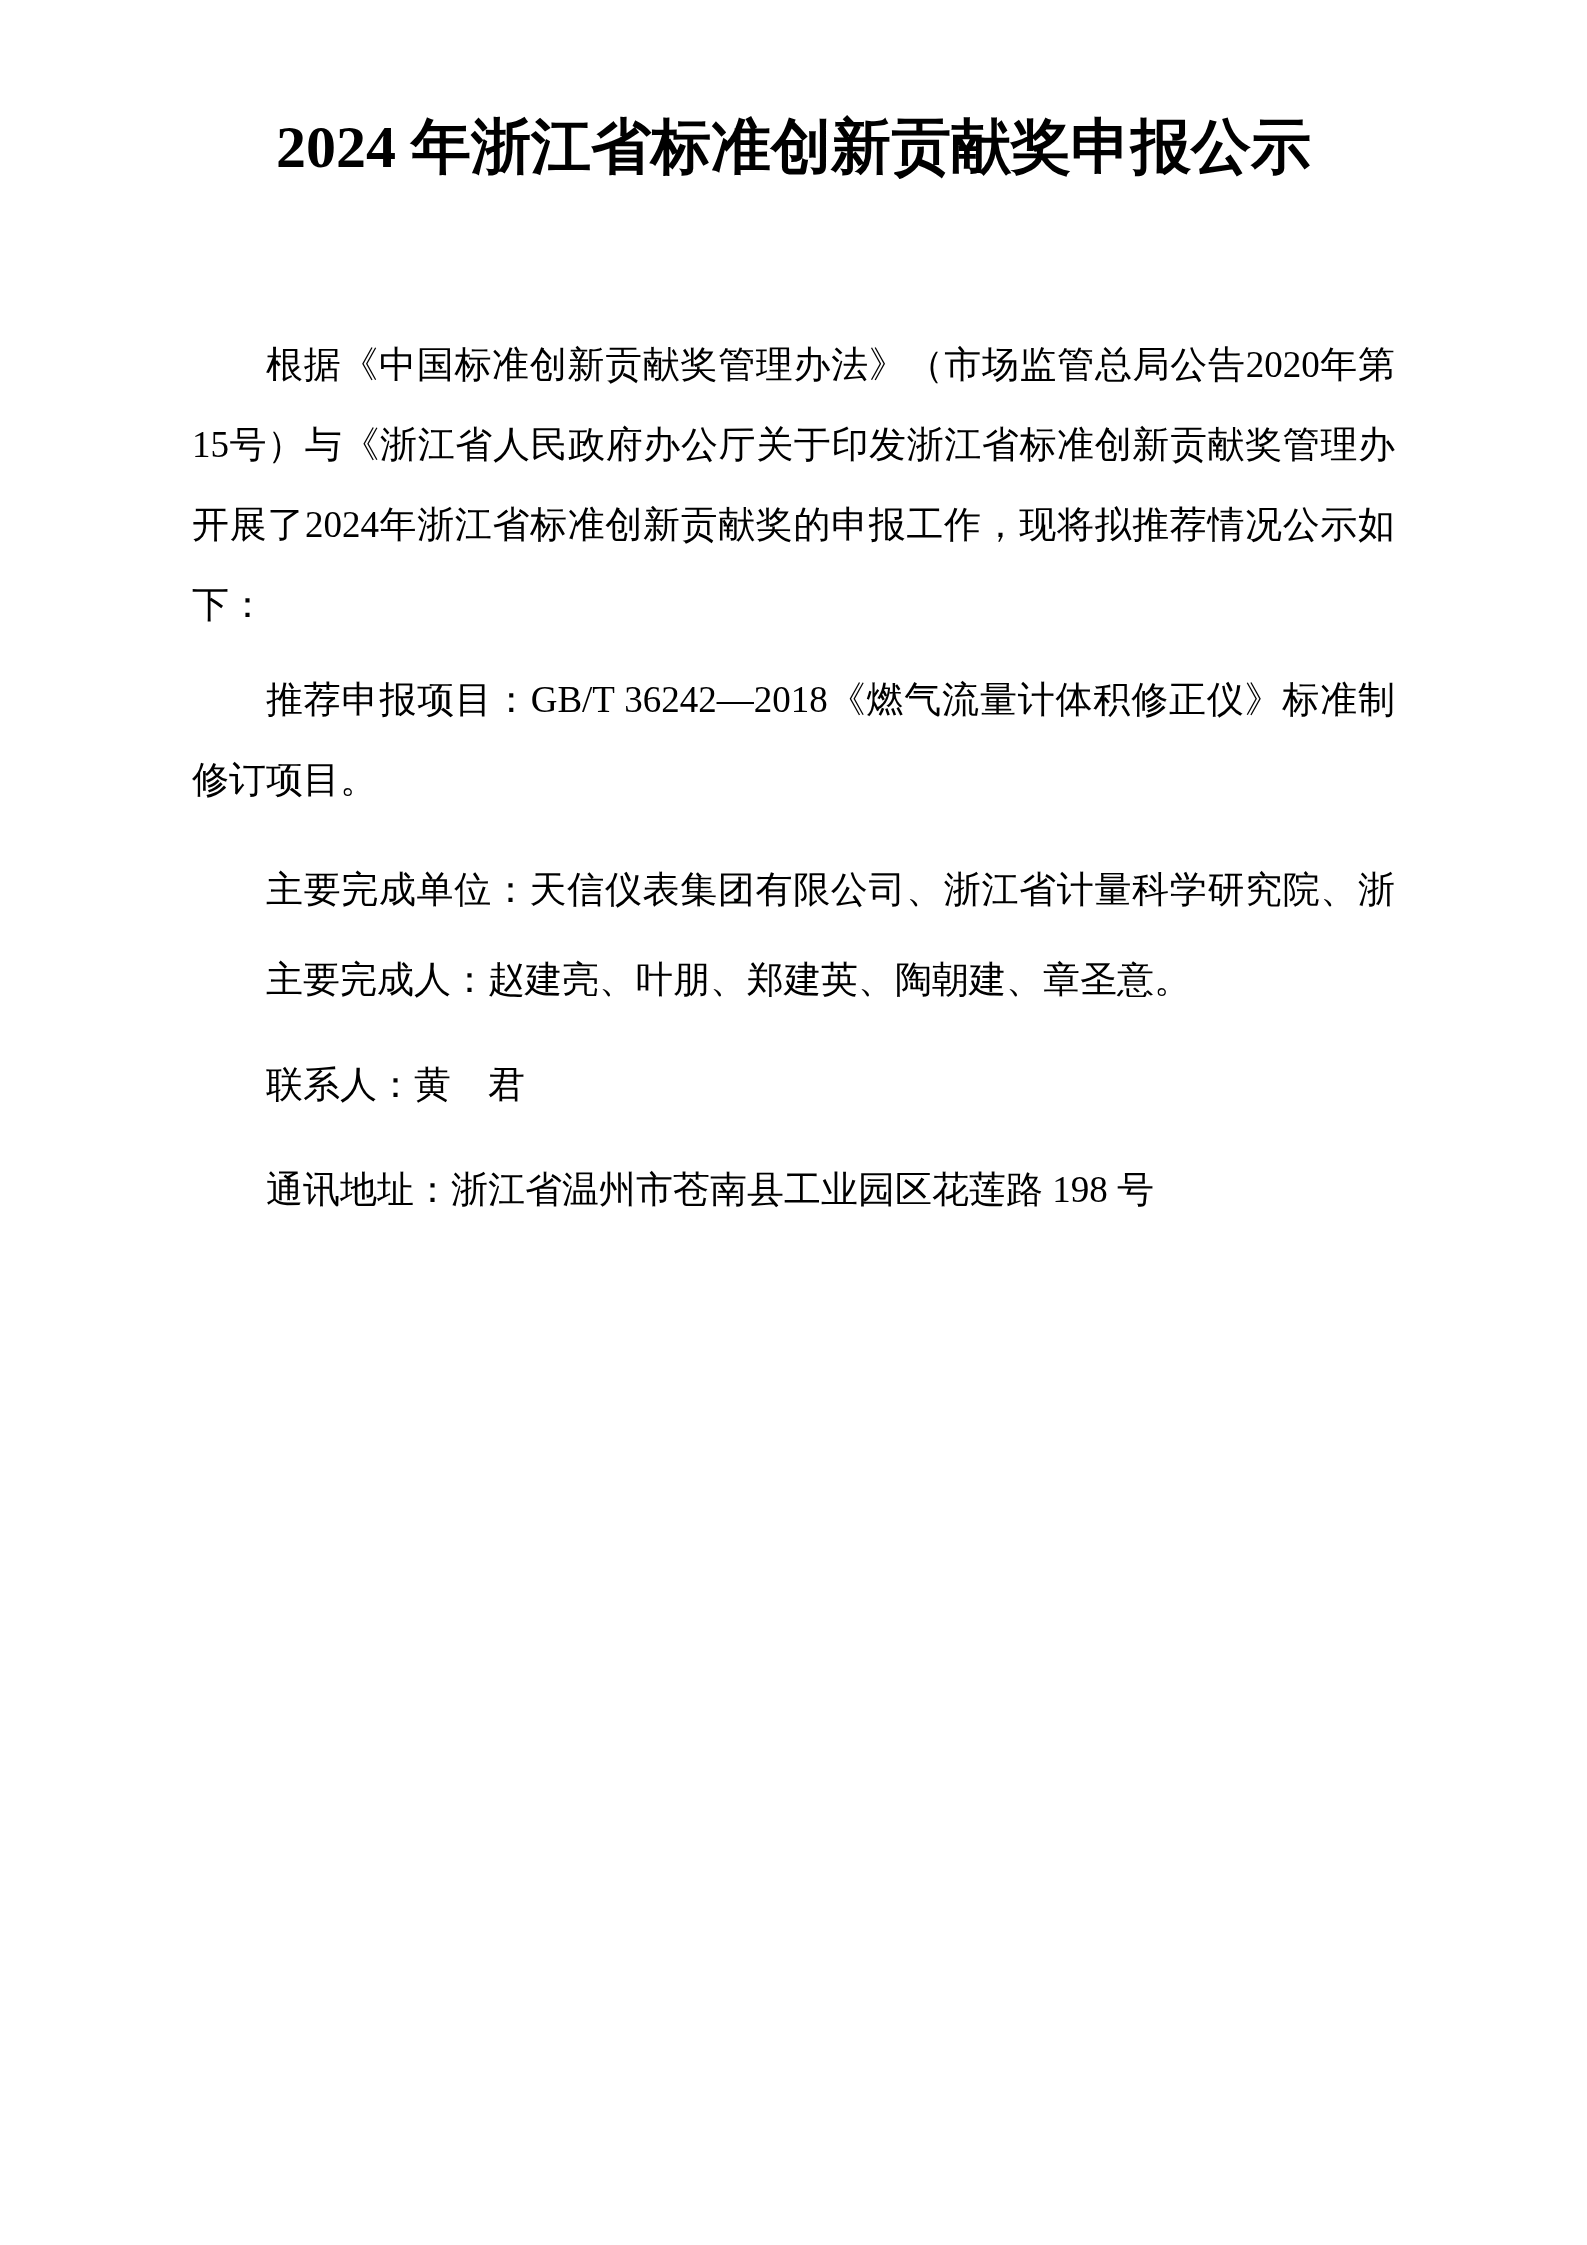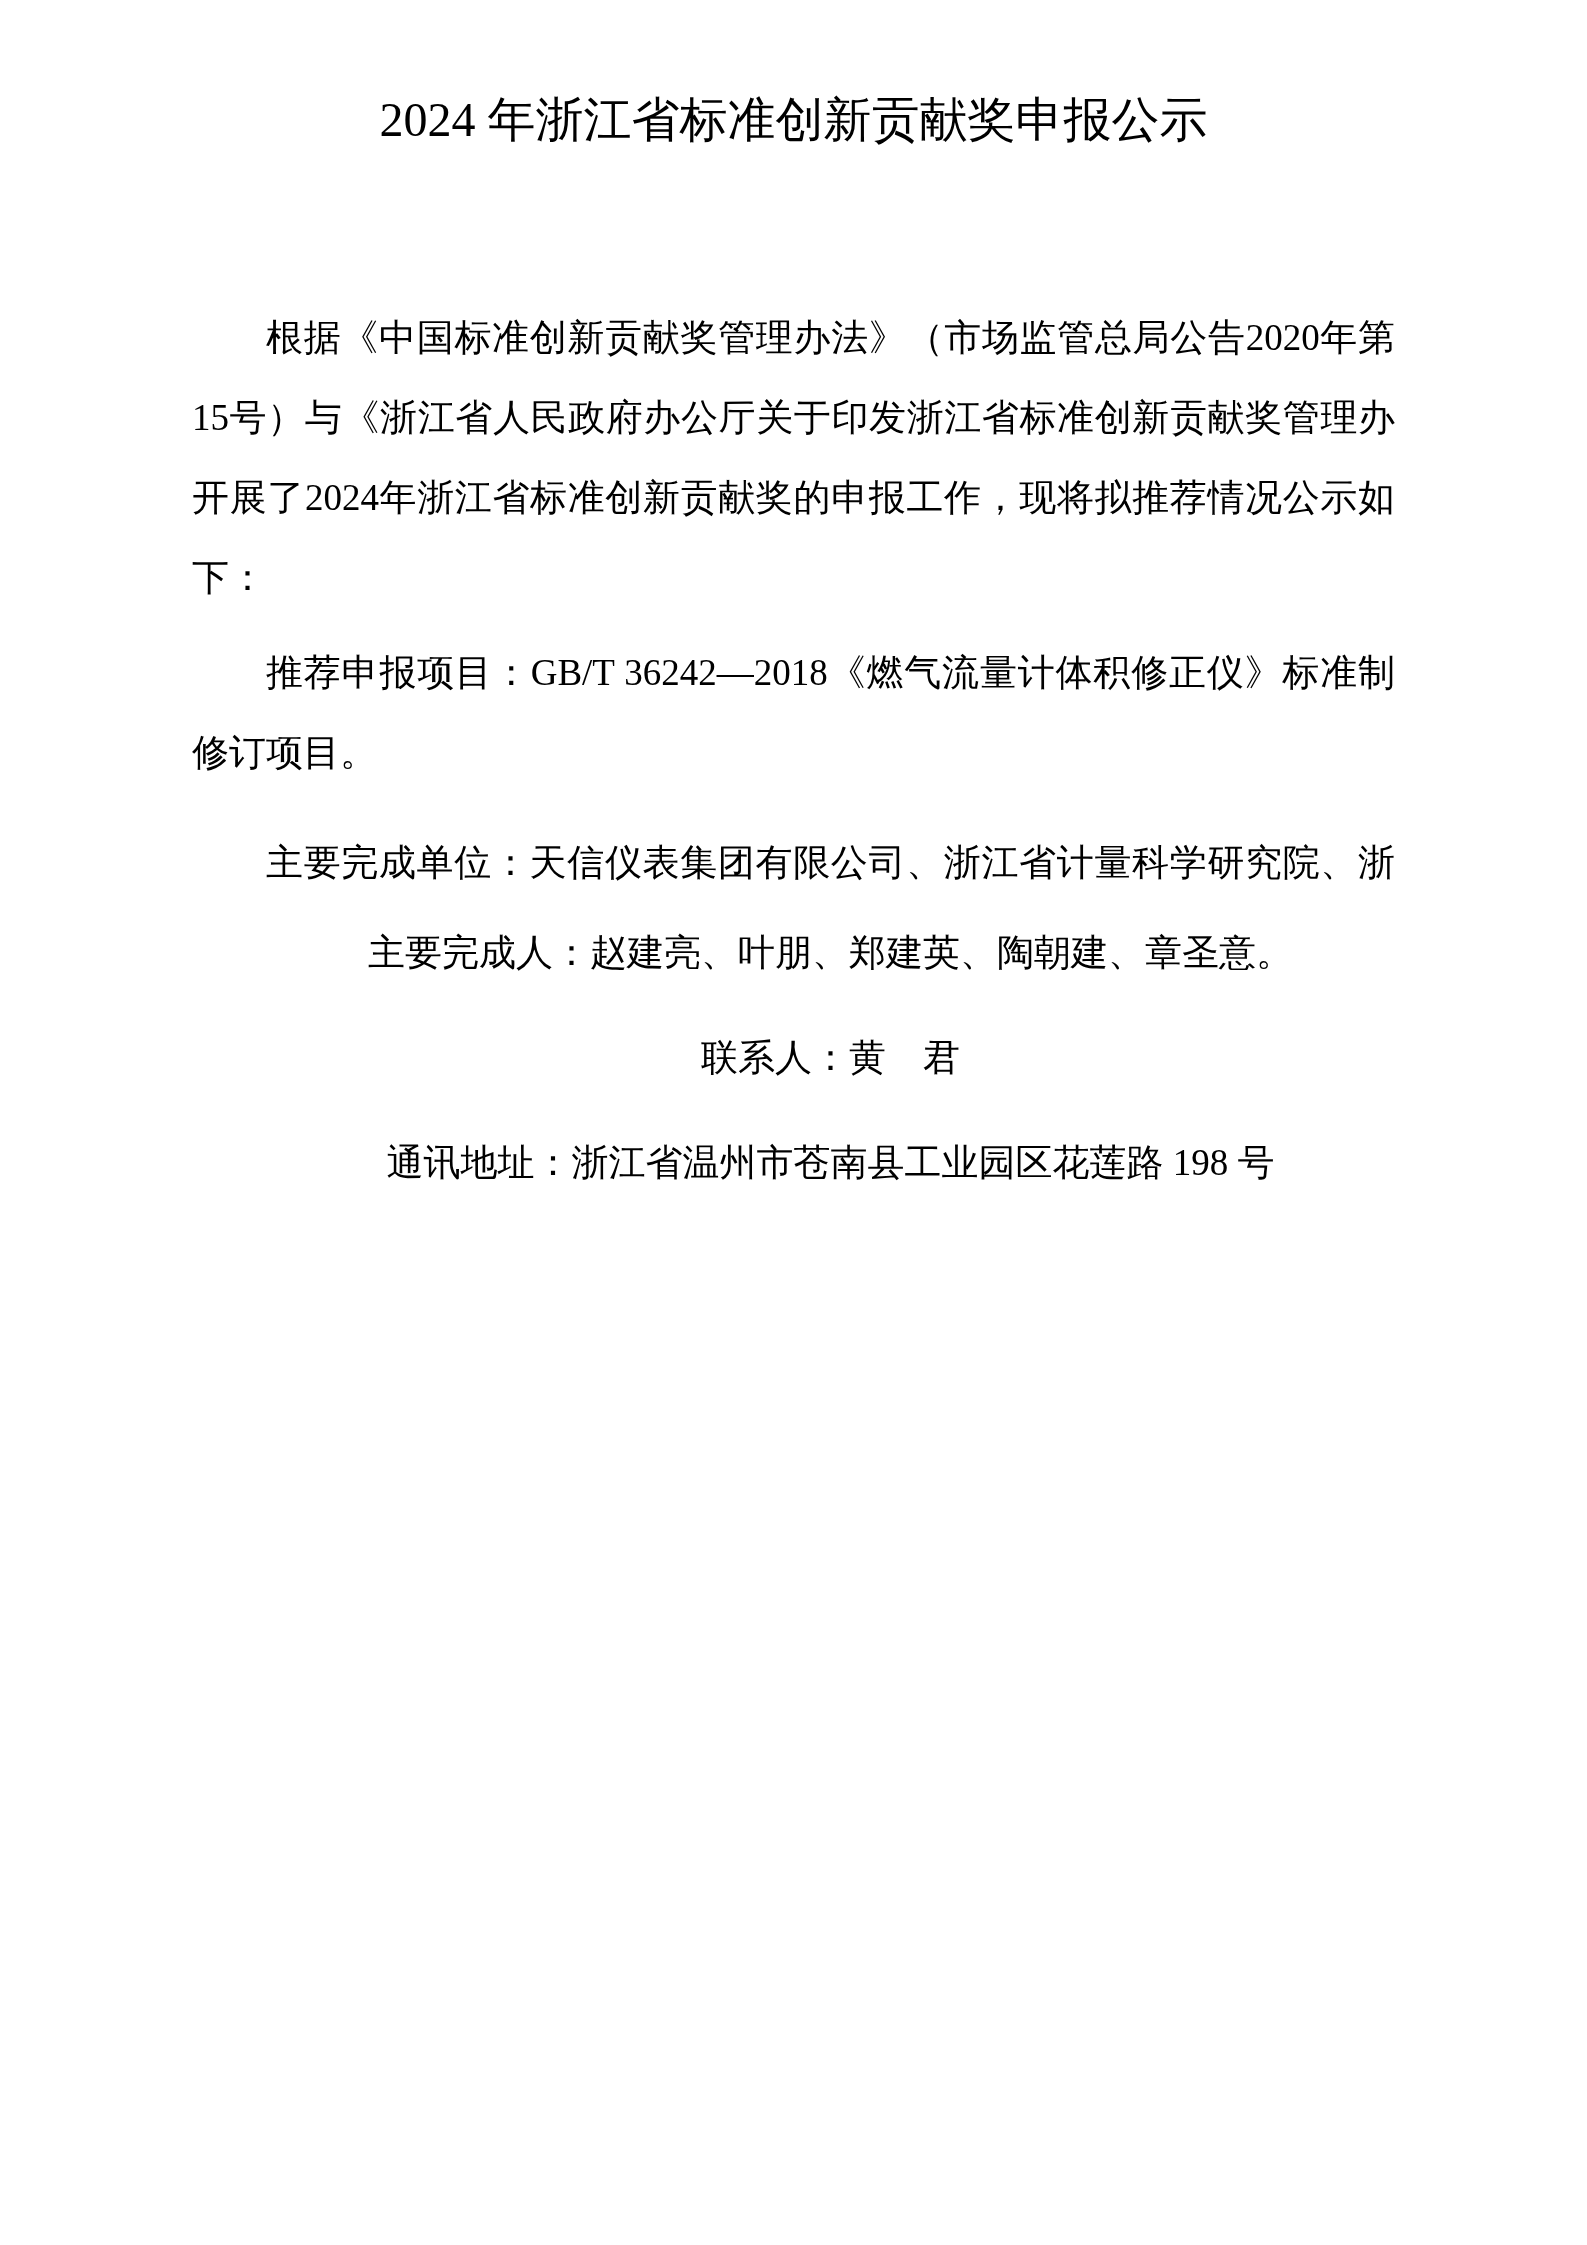--- a/index.html
+++ b/index.html
@@ -13,23 +13,23 @@
     height: 2245px;
     background: #ffffff;
     color: #000000;
     font-family: "Liberation Serif", "DejaVu Serif", serif;
     overflow: hidden;
   }
   .content {
     padding: 0 192px;
   }
   .doc-title {
-    padding-top: 92px;
-    font-size: 48px;
-    font-weight: normal;
+    padding-top: 119px;
+    font-size: 60px;
+    font-weight: bold;
     line-height: 56px;
     text-align: center;
     white-space: nowrap;
   }
   .doc-body {
     margin-top: 150px;
     font-size: 37px;
     line-height: 80px;
   }
   .para { margin: 0; }
@@ -43,21 +43,21 @@
     line-height: 80px;
     white-space: nowrap;
   }
   
   .fill {
     white-space: normal;
     text-align: justify;
     text-align-last: justify;
   }
   
-  .indent { padding-left: 74px; text-align: center; }
+  .indent { padding-left: 74px; }
 </style>
 </head>
 <body>
 
 <div class="page">
   <div class="content">
 
     <div class="doc-title">2024 年浙江省标准创新贡献奖申报公示</div>
 
     <div class="doc-body">

